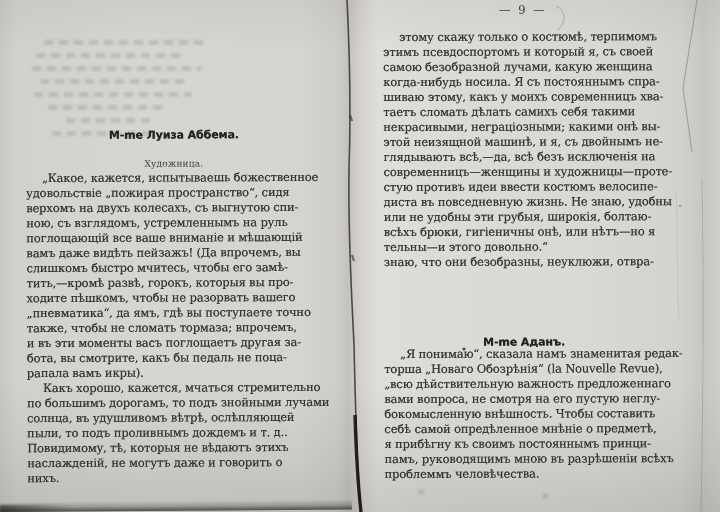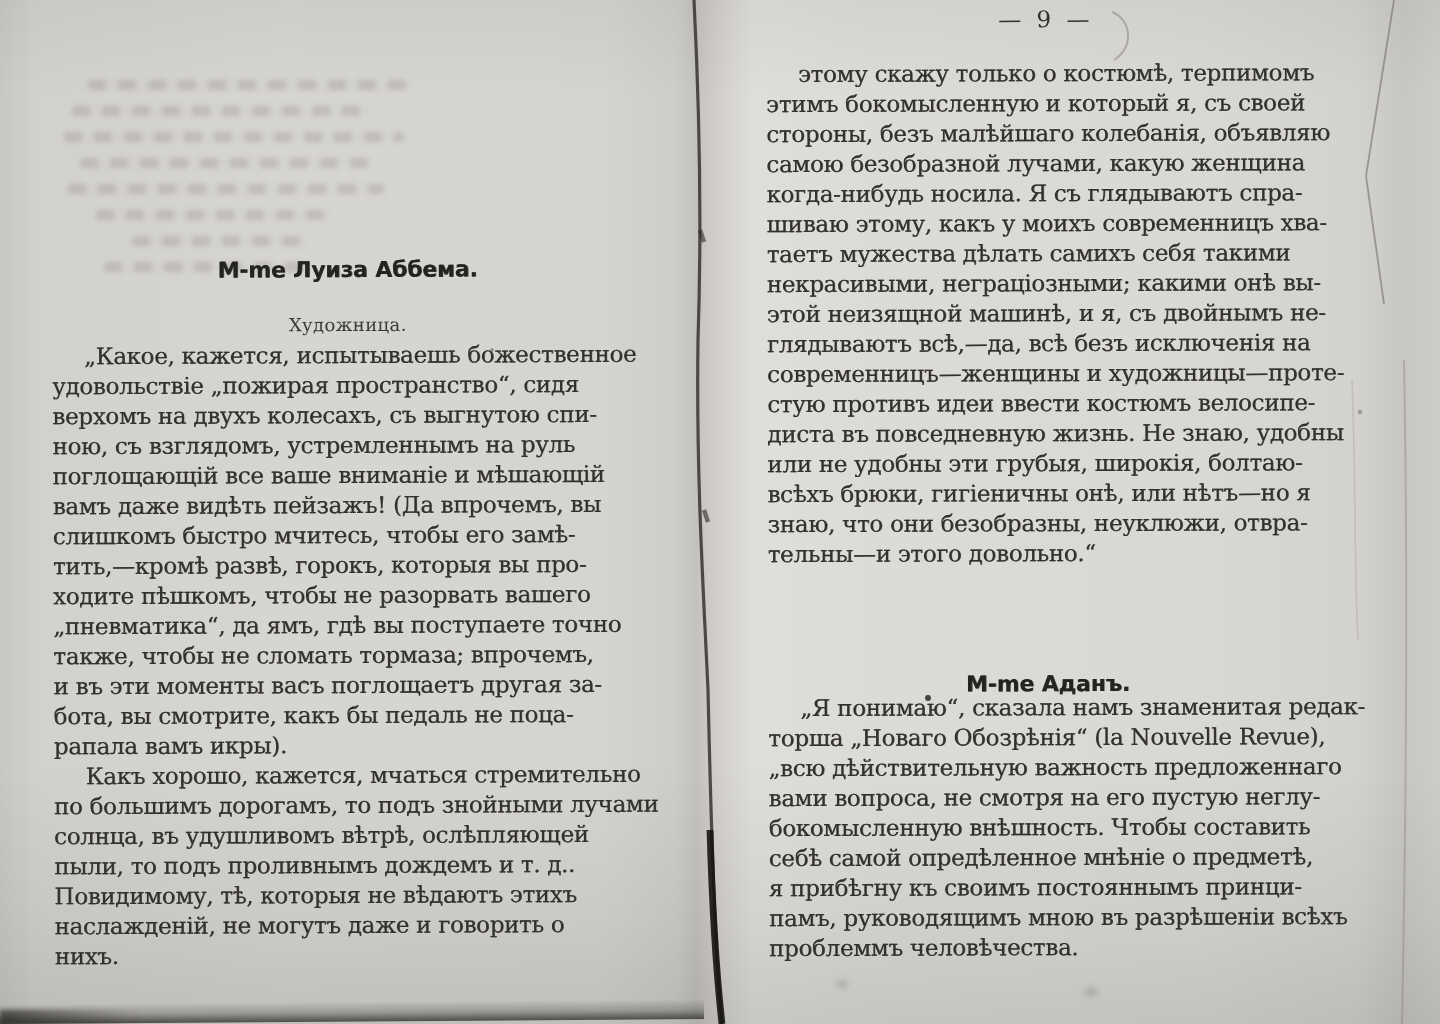--- a/index.html
+++ b/index.html
@@ -117,36 +117,35 @@
         <div class="tline">Повидимому, тѣ, которыя не вѣдаютъ этихъ</div>
         <div class="tline">наслажденій, не могутъ даже и говорить о</div>
         <div class="tline">нихъ.</div>
       </div>
   </div>
 
   <div class="tcol righttext">
     <div class="pagenum">— 9 —</div>
     <div class="para p1R">
         <div class="tline">этому скажу только о костюмѣ, терпимомъ</div>
-        <div class="tline">этимъ бокомысленную и который я, съ своей</div>
-        <div class="tline">стороны, безъ малѣйшаго колебанія, объявляю</div>
+        <div class="tline">этимъ псевдоспортомъ и который я, съ своей</div>
         <div class="tline">самою безобразной лучами, какую женщина</div>
-        <div class="tline">когда-нибудь носила. Я съ глядываютъ спра-</div>
+        <div class="tline">когда-нибудь носила. Я съ постояннымъ спра-</div>
         <div class="tline">шиваю этому, какъ у моихъ современницъ хва-</div>
-        <div class="tline">таетъ мужества дѣлать самихъ себя такими</div>
+        <div class="tline">таетъ сломать дѣлать самихъ себя такими</div>
         <div class="tline">некрасивыми, неграціозными; какими онѣ вы-</div>
         <div class="tline">этой неизящной машинѣ, и я, съ двойнымъ не-</div>
         <div class="tline">глядываютъ всѣ,—да, всѣ безъ исключенія на</div>
         <div class="tline">современницъ—женщины и художницы—проте-</div>
         <div class="tline">стую противъ идеи ввести костюмъ велосипе-</div>
         <div class="tline">диста въ повседневную жизнь. Не знаю, удобны</div>
         <div class="tline">или не удобны эти грубыя, широкія, болтаю-</div>
         <div class="tline">всѣхъ брюки, гигіеничны онѣ, или нѣтъ—но я</div>
+        <div class="tline">тельны—и этого довольно.“</div>
         <div class="tline">знаю, что они безобразны, неуклюжи, отвра-</div>
-        <div class="tline">тельны—и этого довольно.“</div>
       </div>
     <h2 class="heading h-adan">М-me Аданъ.</h2>
     <div class="para p2R">
         <div class="tline">„Я понимаю“, сказала намъ знаменитая редак-</div>
         <div class="tline">торша „Новаго Обозрѣнія“ (la Nouvelle Revue),</div>
         <div class="tline">„всю дѣйствительную важность предложеннаго</div>
         <div class="tline">вами вопроса, не смотря на его пустую неглу-</div>
         <div class="tline">бокомысленную внѣшность. Чтобы составить</div>
         <div class="tline">себѣ самой опредѣленное мнѣніе о предметѣ,</div>
         <div class="tline">я прибѣгну къ своимъ постояннымъ принци-</div>

